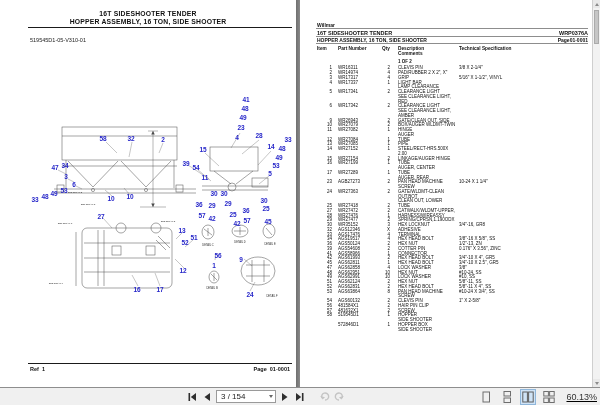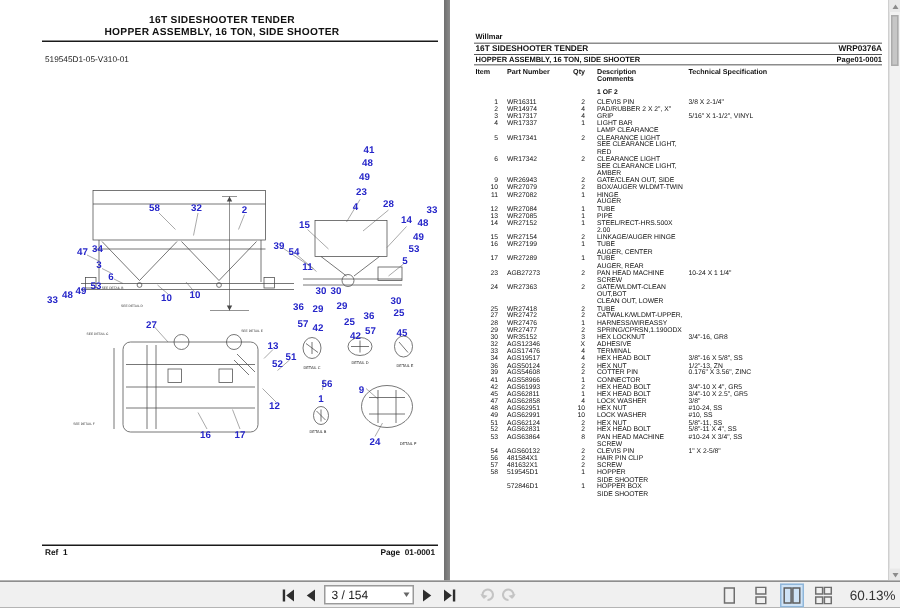--- a/index.html
+++ b/index.html
@@ -58,21 +58,21 @@
   .sb-btn.up { top:0; } .sb-btn.down { bottom:0; }
   .sb-arrow { width:0; height:0; margin:2.5px auto; border-left:2px solid transparent; border-right:2px solid transparent; }
   .sb-btn.up .sb-arrow { border-bottom:3px solid #8b8b8b; }
   .sb-btn.down .sb-arrow { border-top:3px solid #8b8b8b; }
   .sb-thumb { position:absolute; left:1px; right:1px; top:10px; height:34px; background:#c6c6c6; border:1px solid #ababab; }
 
   
   .toolbar { position:absolute; left:0; right:0; bottom:0; height:18px; background:#f0f0f0;
              border-top:1px solid #8e8e8e; }
   .tb-center { position:absolute; left:186px; top:0; height:100%; display:flex; align-items:center; gap:3px; }
-  .tb-right  { position:absolute; right:3px; top:0; height:100%; display:flex; align-items:center; gap:5px; }
+  .tb-right  { position:absolute; right:3px; top:0; height:100%; display:flex; align-items:center; gap:5px;text-decoration:underline; }
   .tbtn { appearance:none; background:transparent; border:none; padding:0; margin:0; width:12px; height:12px;
           display:flex; align-items:center; justify-content:center; cursor:pointer; }
   .pagebox { display:flex; align-items:center; justify-content:space-between; width:60px; height:13px;
              background:#ffffff; border:1px solid #9a9a9a; padding:0 2px 0 4px; }
   .pagebox .pgtxt { font-size:8px; color:#222; line-height:11px; white-space:pre; }
   .caret { width:0; height:0; border-left:2.5px solid transparent; border-right:2.5px solid transparent;
            border-top:3.5px solid #666; margin-left:2px; }
   .tb-gap { width:6px; }
   .layoutbtn { appearance:none; background:transparent; border:1px solid transparent; padding:1px;
                width:16px; height:16px; display:flex; align-items:center; justify-content:center; cursor:pointer; }

